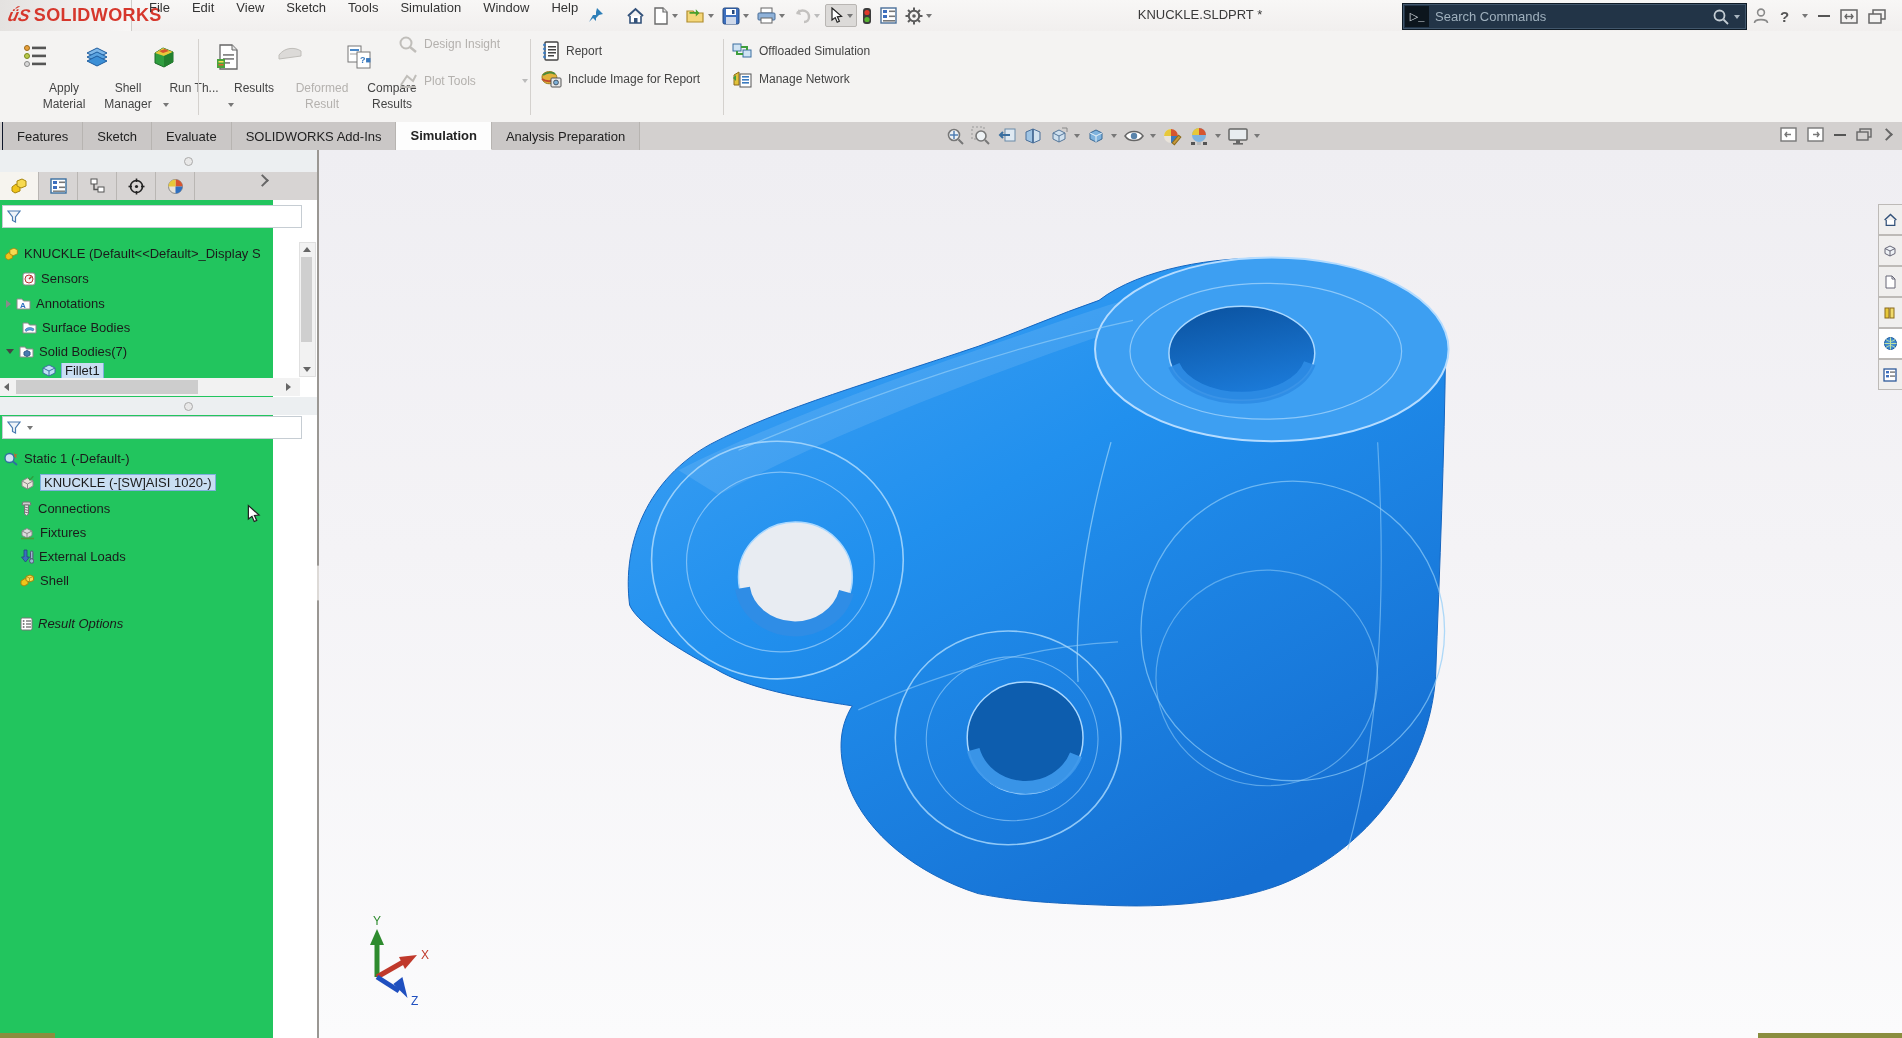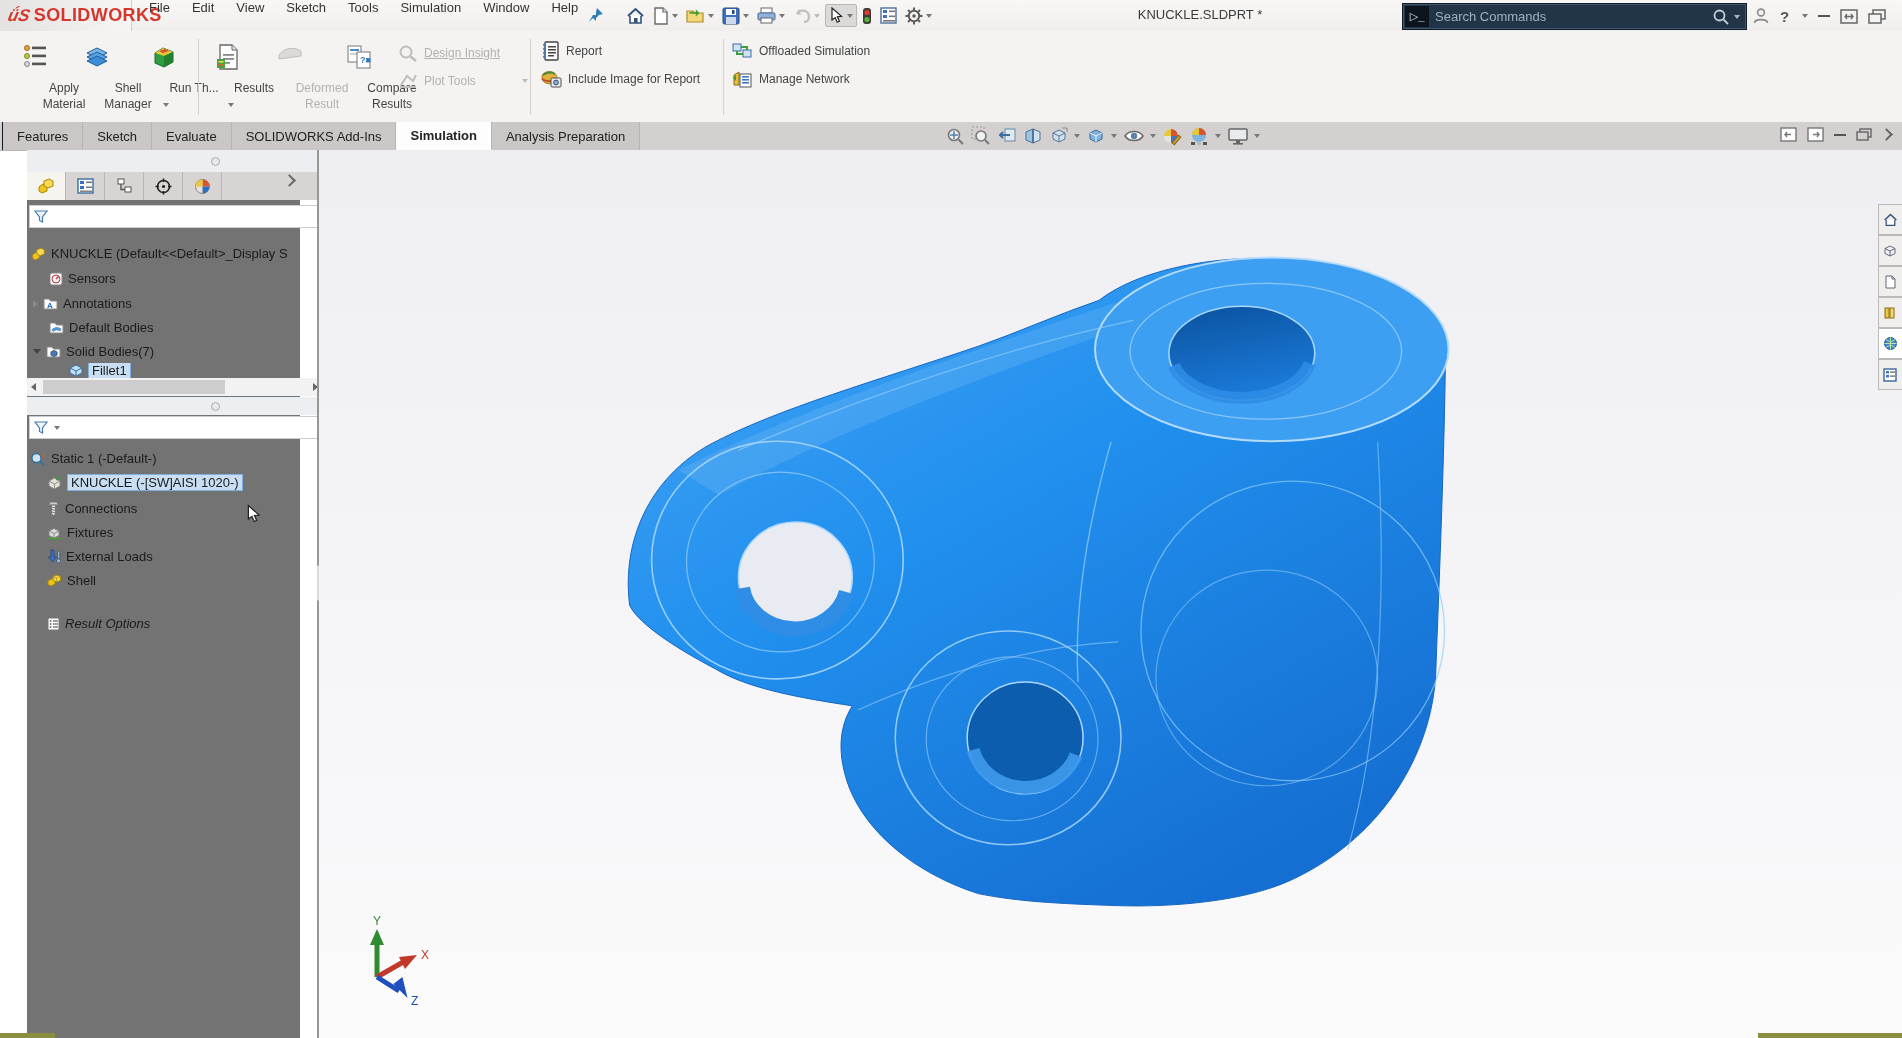--- a/index.html
+++ b/index.html
@@ -50,21 +50,21 @@
   .tabs{position:absolute;left:2px;top:0;height:28px;display:flex;}
   .tab{padding:0 14px;display:flex;align-items:center;font-size:13px;color:#222;
        border-right:1px solid #b7b4b1;background:#cac7c6;}
   .tab:first-child{border-left:1px solid #0f172a;}
   .tab.active{background:#fdfdfd;font-weight:bold;border-bottom:1px solid #fdfdfd;}
   #headsup{position:absolute;left:944px;top:3px;height:22px;display:flex;align-items:center;gap:4px;}
   .hu{display:flex;align-items:center;gap:2px;padding:1px;}
   #docwin-ctl{position:absolute;left:1780px;top:5px;display:flex;align-items:center;gap:10px;}
   .chev{width:7px;height:7px;border-right:2px solid #666;border-top:2px solid #666;transform:rotate(45deg);}
   
-  #leftpanel{left:0;top:150px;width:273px;height:888px;background:#737373;margin-left:27px;}
+  #leftpanel{left:0;top:150px;width:273px;height:888px;background:#22c55e;}
   #panel-divider{left:317px;top:150px;width:2px;height:888px;background:#9a9793;}
   .strip{left:0;top:0;width:317px;height:22px;background:#eceff1;}
   .splitdot{width:7px;height:7px;border:1px solid #aaa;border-radius:50%;background:#e8e8e8;}
   #fm-tabs{position:absolute;left:0;top:22px;width:317px;height:28px;background:#d7d4d3;display:flex;}
   .fm-tab{width:38px;height:28px;border-right:1px solid #b9b6b3;display:flex;align-items:center;justify-content:center;background:#d7d4d3;}
   .fm-tab.active{background:#f6f4ef;}
   .fm-collapse{position:absolute;right:6px;top:26px;}
   .filterbox{position:absolute;left:2px;width:300px;height:23px;border:1px solid #c6cdd3;background:#fff;
              display:flex;align-items:center;padding-left:4px;gap:3px;box-sizing:border-box;}
   .tree-row{position:absolute;left:0;width:296px;height:23px;display:flex;align-items:center;font-size:13px;color:#1b1b1b;gap:5px;}
@@ -293,21 +293,21 @@
       <svg class="ric" width="28" height="28" viewBox="0 0 28 28">
           <rect x="3" y="3" width="13" height="16" fill="#fff" stroke="#777"></rect>
           <rect x="5" y="6" width="9" height="2" fill="#4b89c8"></rect>
           <rect x="5" y="10" width="9" height="2" fill="#d0cfce"></rect>
           <rect x="12" y="9" width="13" height="16" fill="#fff" stroke="#777"></rect>
           <text x="15" y="20" font-size="9" fill="#3a7abf" font-weight="bold">?■</text>
         </svg>
       <span class="rb-l1">Compare</span>
       <span class="rb-l2">Results</span>
     </div>
-    <div class="rb-small disabled" style="left:398px;top:10px;text-decoration:underline;">
+    <div class="rb-small disabled" style="left:398px;top:1px;">
       <svg width="20" height="18" viewBox="0 0 20 18">
           <circle cx="8" cy="8" r="5.5" fill="none" stroke="#c0beba" stroke-width="2"></circle>
           <line x1="12" y1="12" x2="18" y2="17" stroke="#c0beba" stroke-width="2.4"></line>
         </svg>
       <span>Design Insight</span>
     </div>
     <div class="rb-small disabled" style="left:398px;top:38px;">
       <svg width="20" height="18" viewBox="0 0 20 18">
           <path d="M3 13 L9 4 L15 9 L18 3" fill="none" stroke="#c0beba" stroke-width="2"></path>
           <rect x="2" y="14" width="16" height="2" fill="#c0beba"></rect>
@@ -558,21 +558,21 @@
           <path d="M1 2 L6 2 L7.5 4 L14 4 L14 12 L1 12 Z" fill="#fdfdfd" stroke="#8a8a8a"></path>
           <text x="4" y="11" font-size="8" font-weight="bold" fill="#2f6fbf">A</text>
         </svg>
       <span>Annotations</span>
     </div>
     <div class="tree-row" style="top:166px;left:22px;">
       <svg width="15" height="13" viewBox="0 0 15 13">
           <path d="M1 2 L6 2 L7.5 4 L14 4 L14 12 L1 12 Z" fill="#fdfdfd" stroke="#8a8a8a"></path>
           <path d="M3 9 C5 6 9 6 12 8 L11 10 C8 8 6 9 4 10.5 Z" fill="#5aa3e0" stroke="#2f6fa0" stroke-width="0.6"></path>
         </svg>
-      <span>Default Bodies</span>
+      <span>Surface Bodies</span>
     </div>
     <div class="tree-row" style="top:190px;left:6px;">
       <span class="arr-d"></span>
       <svg width="15" height="13" viewBox="0 0 15 13">
           <path d="M1 2 L6 2 L7.5 4 L14 4 L14 12 L1 12 Z" fill="#fdfdfd" stroke="#8a8a8a"></path>
           <path d="M5 7 L8 5.5 L11 7 L11 10 L8 11.5 L5 10 Z" fill="#4a7ab0" stroke="#2f5a8a"></path>
         </svg>
       <span>Solid Bodies(7)</span>
     </div>
     <div class="tree-row" style="top:213px;left:42px;height:15px;overflow:hidden;">

